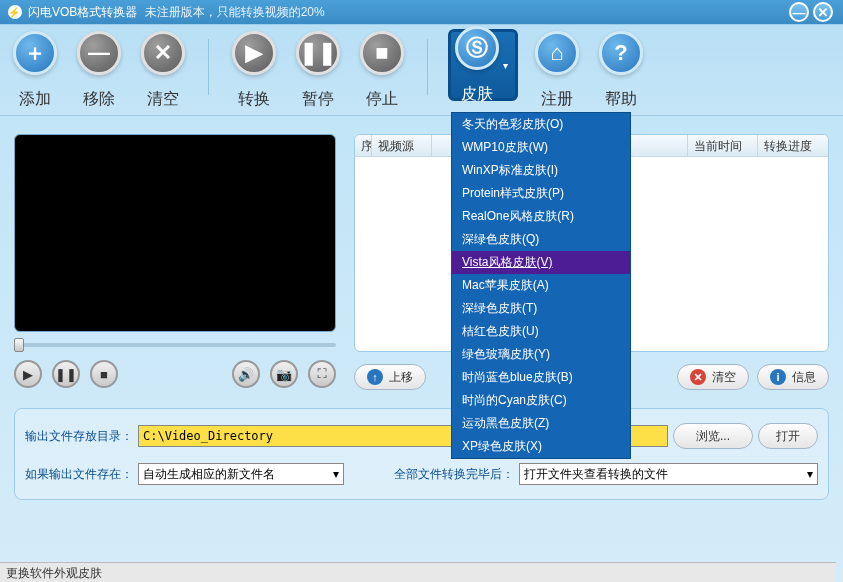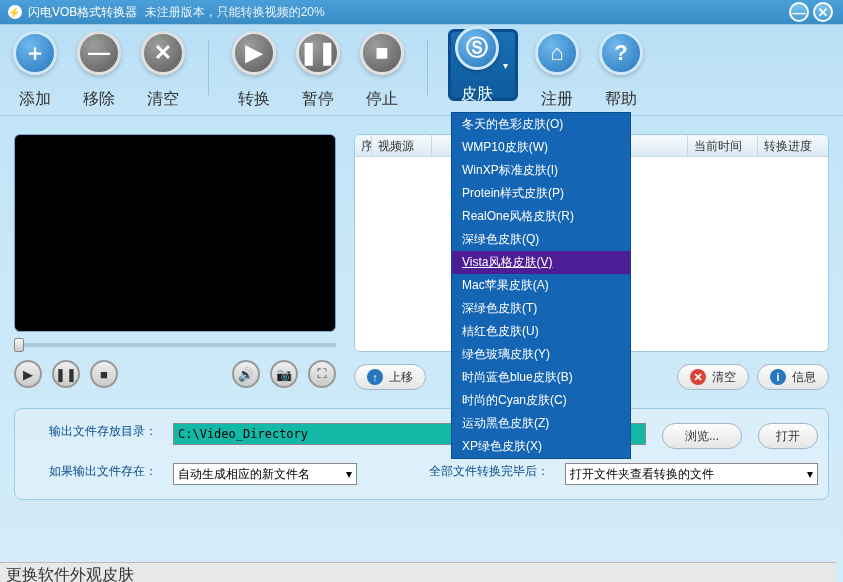--- a/index.html
+++ b/index.html
@@ -37,27 +37,27 @@
 .right { flex: 1; }
 .grid { width: 100%; height: 218px; background: #fff; border: 1px solid #9ecce8; border-radius: 6px; overflow: hidden; }
 .grid-head { display: flex; background: linear-gradient(to bottom,#f5fafd,#dceaf3); border-bottom: 1px solid #c5d8e5; height: 22px; }
 .grid-col { padding: 3px 6px; border-right: 1px solid #c5d8e5; font-size: 12px; color: #333; white-space: nowrap; overflow: hidden; }
 .btn-row { display: flex; gap: 8px; margin-top: 12px; }
 .pill-btn { height: 26px; padding: 0 12px; border-radius: 13px; background: linear-gradient(to bottom,#fdfdfd,#e5e5e5); border: 1px solid #a0b8cc; display:flex;align-items:center;gap:6px;cursor:pointer;color:#333;font-size:12px;}
 .pill-icon { width:16px;height:16px;border-radius:50%;display:flex;align-items:center;justify-content:center;color:#fff;font-size:11px;font-weight:bold;}
 .pi-blue{background:#2776bf;} .pi-red{background:#d84438;}
 .spacer { flex: 1; }
 .bottom { margin: 8px 14px 0 14px; border: 1px solid #9ecce8; border-radius: 8px; padding: 14px 10px; background: rgba(255,255,255,0.25); }
-.row { display: flex; align-items: flex-start; margin-bottom: 14px; gap: 16px; margin-left: 24px; }
+.row { display: flex; align-items: center; margin-bottom: 14px; gap: 5px; }
 .row:last-child{margin-bottom:0;}
 .lbl { color: #0a4d8c; font-size: 12px; white-space: nowrap; }
-.txt-input { flex: 1; height: 22px; border: 1px solid #888; background: #14b8a6; padding: 2px 4px; font-size: 12px; font-family: monospace; }
+.txt-input { flex: 1; height: 22px; border: 1px solid #888; background: #fde047; padding: 2px 4px; font-size: 12px; font-family: monospace; }
 .sel { height: 22px; border: 1px solid #888; background: #fff; padding: 2px 4px; font-size: 12px; position:relative; display:flex;align-items:center;}
 .sel::after{content:"▾";position:absolute;right:4px;}
-.statusbar { position: absolute; bottom: 0; left: 0; right: 7px; height: 20px; background: #e8e8e8; border-top: 1px solid #bbb; padding: 2px 6px; font-size: 16px; color: #333; }
+.statusbar { position: absolute; bottom: 0; left: 0; right: 7px; height: 20px; background: #e8e8e8; border-top: 1px solid #bbb; padding: 2px 6px; font-size: 12px; color: #333; }
 </style>
 </head>
 <body>
 
 <div class="titlebar">
   <span class="titlebar-icon">⚡</span>
   <span class="titlebar-text">
     <span>闪电VOB格式转换器</span>
     <span class="titlebar-note">未注册版本，只能转换视频的20%</span>
   </span>
@@ -204,21 +204,21 @@
     <input class="txt-input" value="C:\Video_Directory" style="">
     <div class="pill-btn" style="width:80px;justify-content:center">
         <span>浏览...</span>
       </div>
     <div class="pill-btn" style="width:60px;justify-content:center">
         <span>打开</span>
       </div>
   </div>
   <div class="row">
     <span class="lbl">如果输出文件存在：</span>
-    <div class="sel" style="width:184px">
+    <div class="sel" style="width:206px">
         <span>自动生成相应的新文件名</span>
       </div>
     <div style="width:40px"></div>
     <span class="lbl">全部文件转换完毕后：</span>
     <div class="sel" style="flex:1">
         <span>打开文件夹查看转换的文件</span>
       </div>
   </div>
 </div>
 

